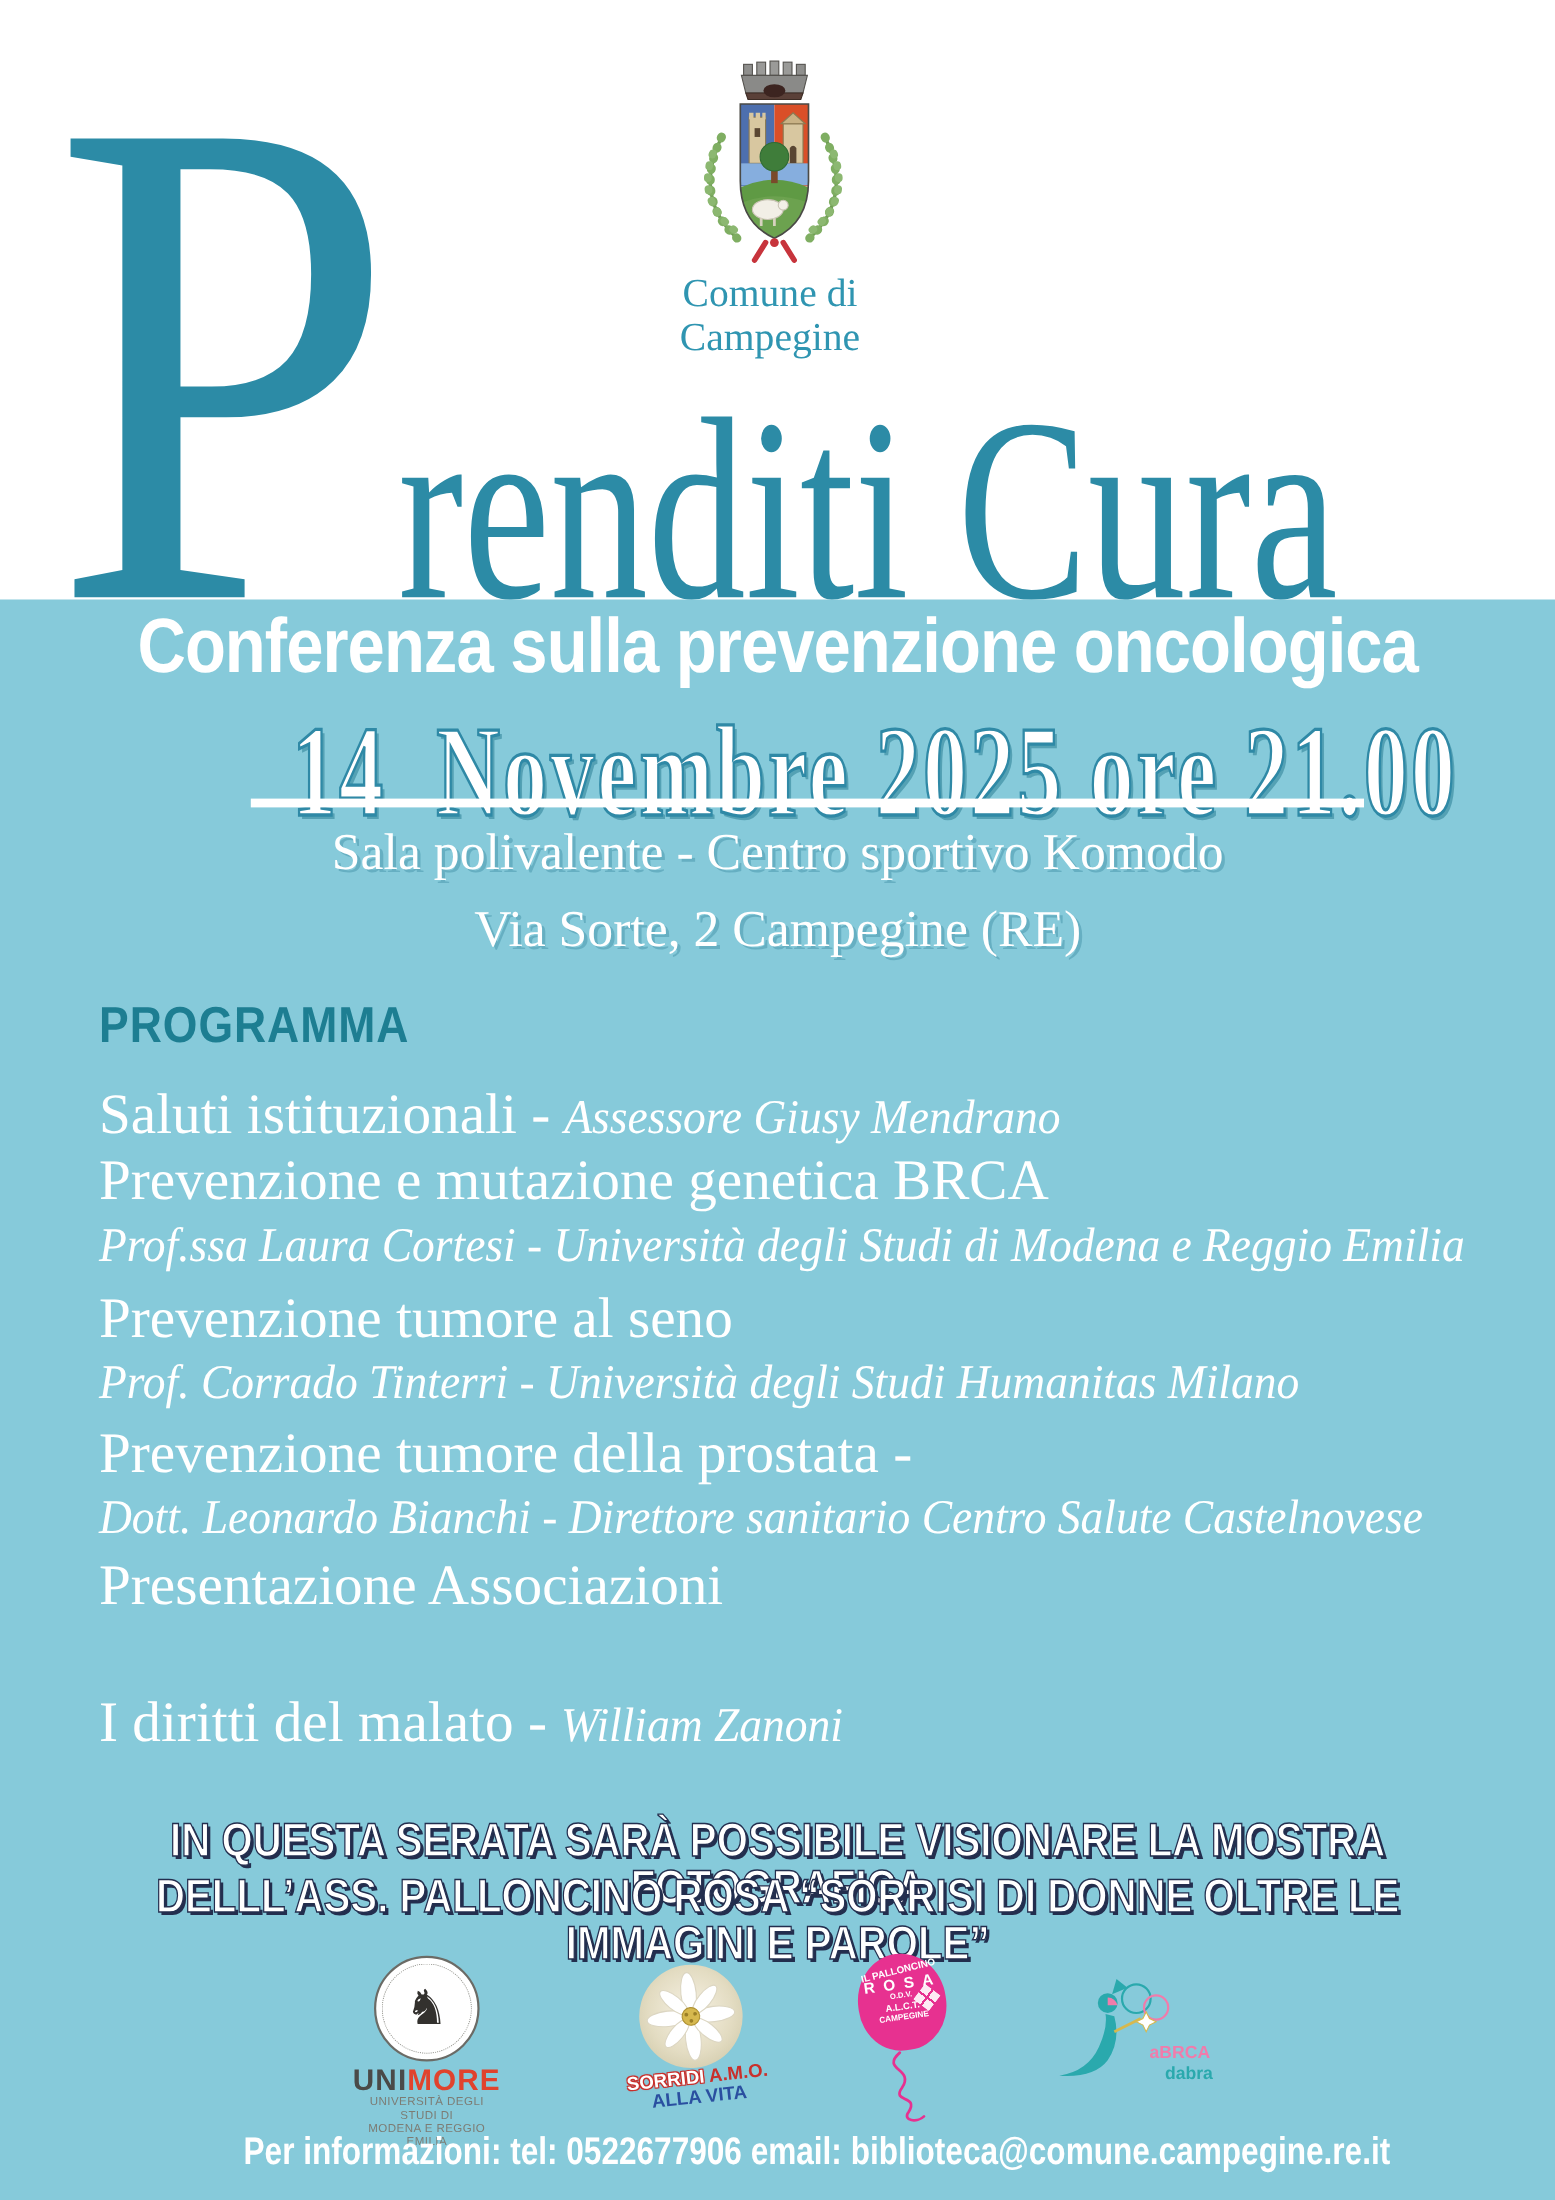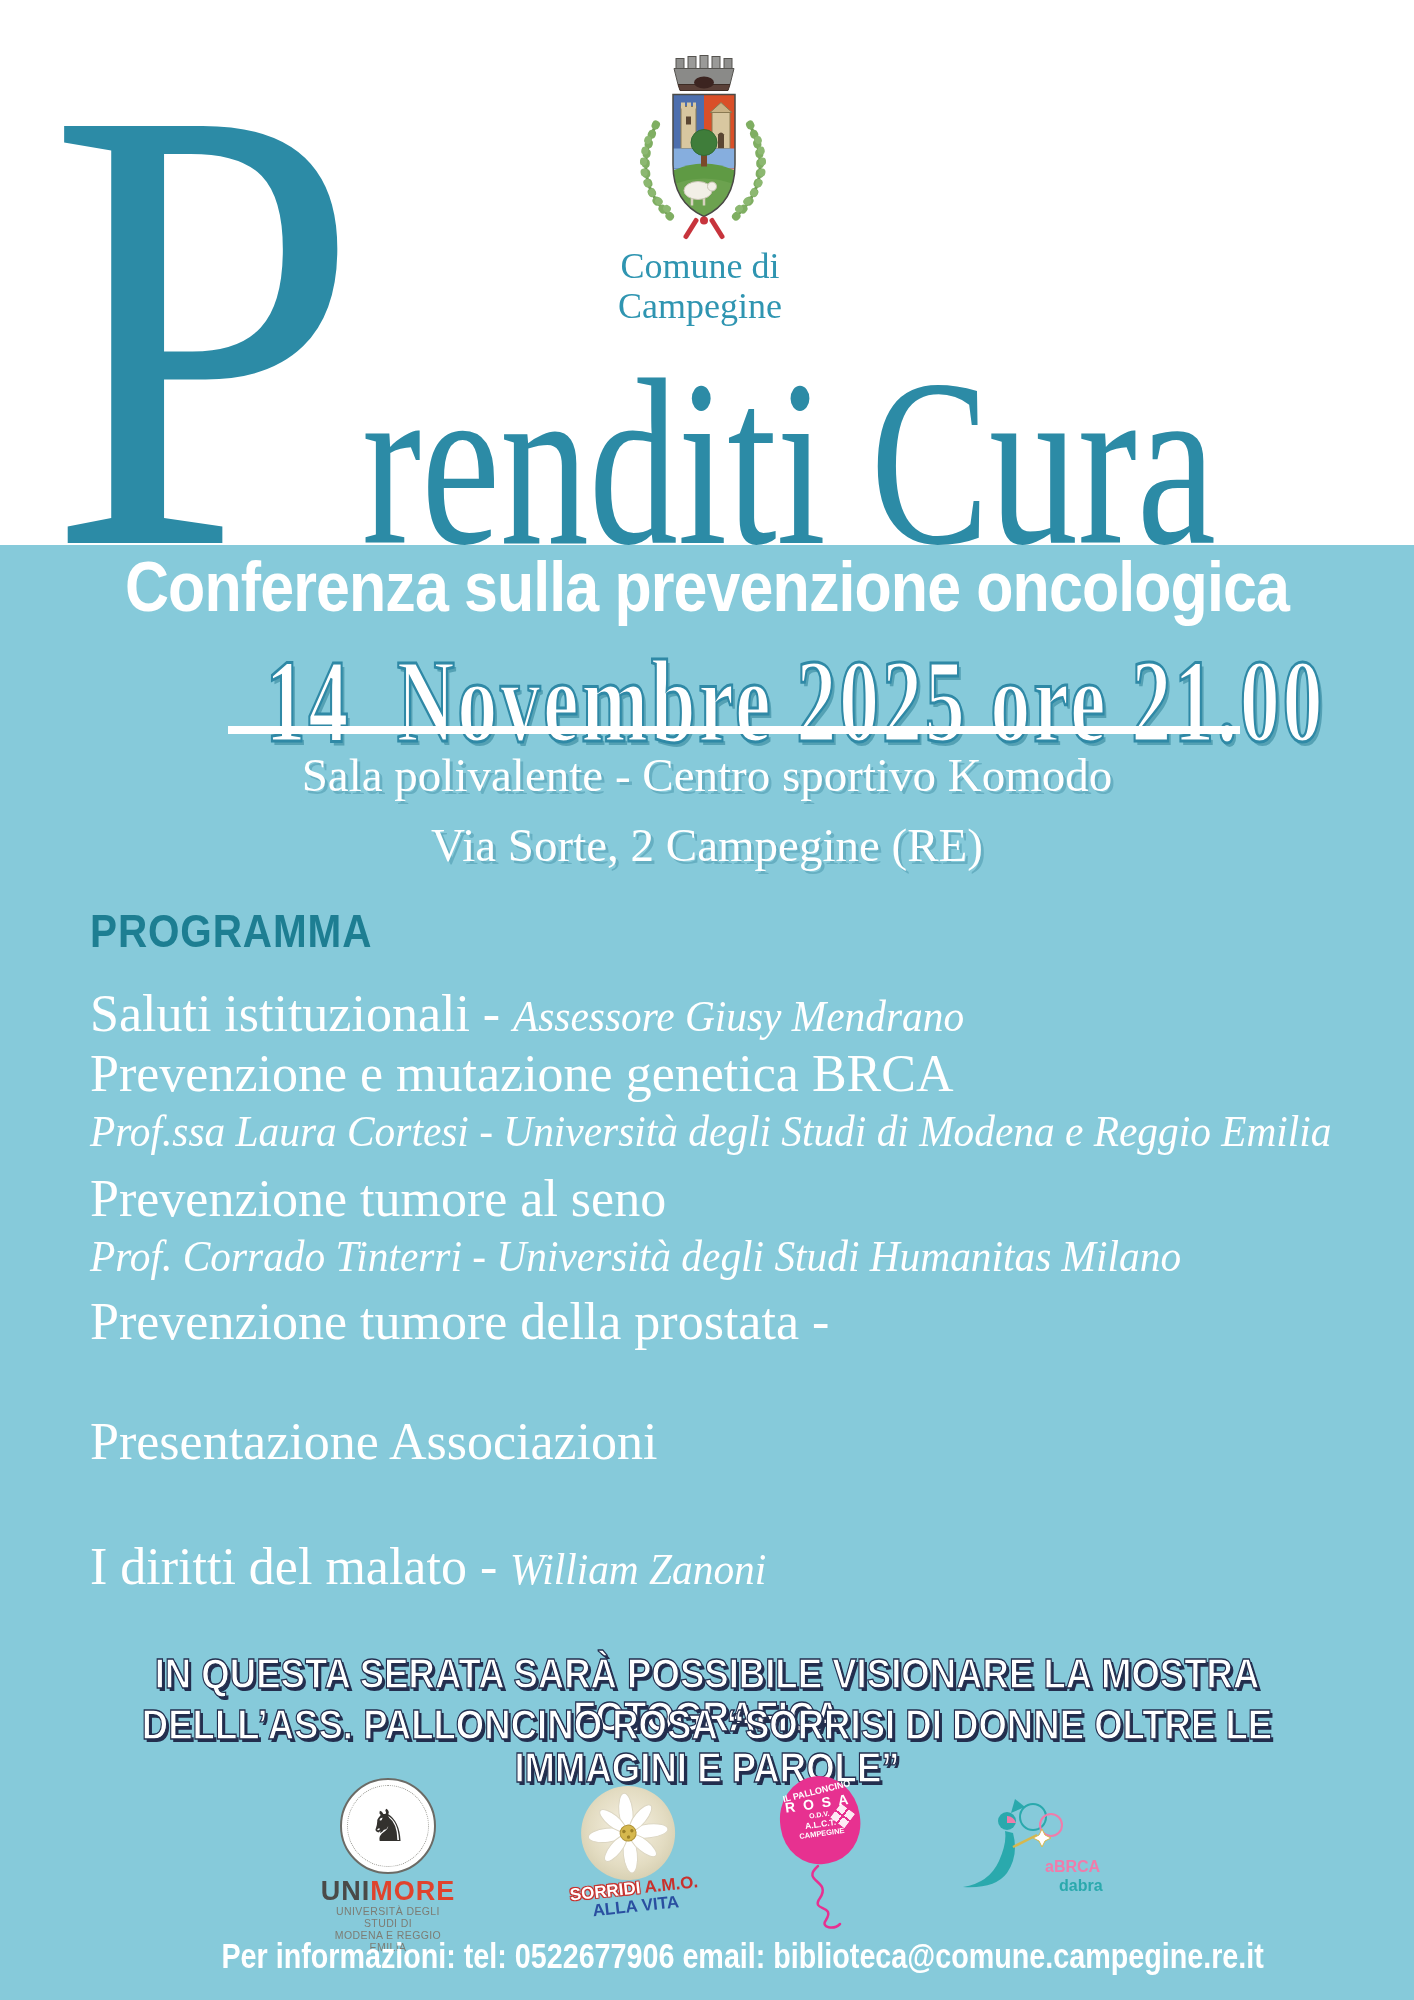--- a/index.html
+++ b/index.html
@@ -182,20 +182,23 @@
   </div>
   <div class="pline" style="top:1170px">
     <span class="pmain">Prevenzione tumore al seno</span>
   </div>
   <div class="pline" style="top:1233px">
     <span class="pdet">Prof. Corrado Tinterri - Università degli Studi Humanitas Milano</span>
   </div>
   <div class="pline" style="top:1293px">
     <span class="pmain">Prevenzione tumore della prostata -</span>
   </div>
+  <div class="pline" style="top:1356px">
+    <span class="pdet">Dott. Leonardo Bianchi - Direttore sanitario Centro Salute Castelnovese</span>
+  </div>
   <div class="pline" style="top:1413px">
     <span class="pmain">Presentazione Associazioni</span>
   </div>
   <div class="pline" style="top:1538px">
     <span class="pmain">I diritti del malato - </span><span class="pdet">William Zanoni</span>
   </div>
 
   <div class="announce" style="top:1652px">
     <span class="condensed">IN QUESTA SERATA SARÀ POSSIBILE VISIONARE LA MOSTRA FOTOGRAFICA</span>
   </div>

